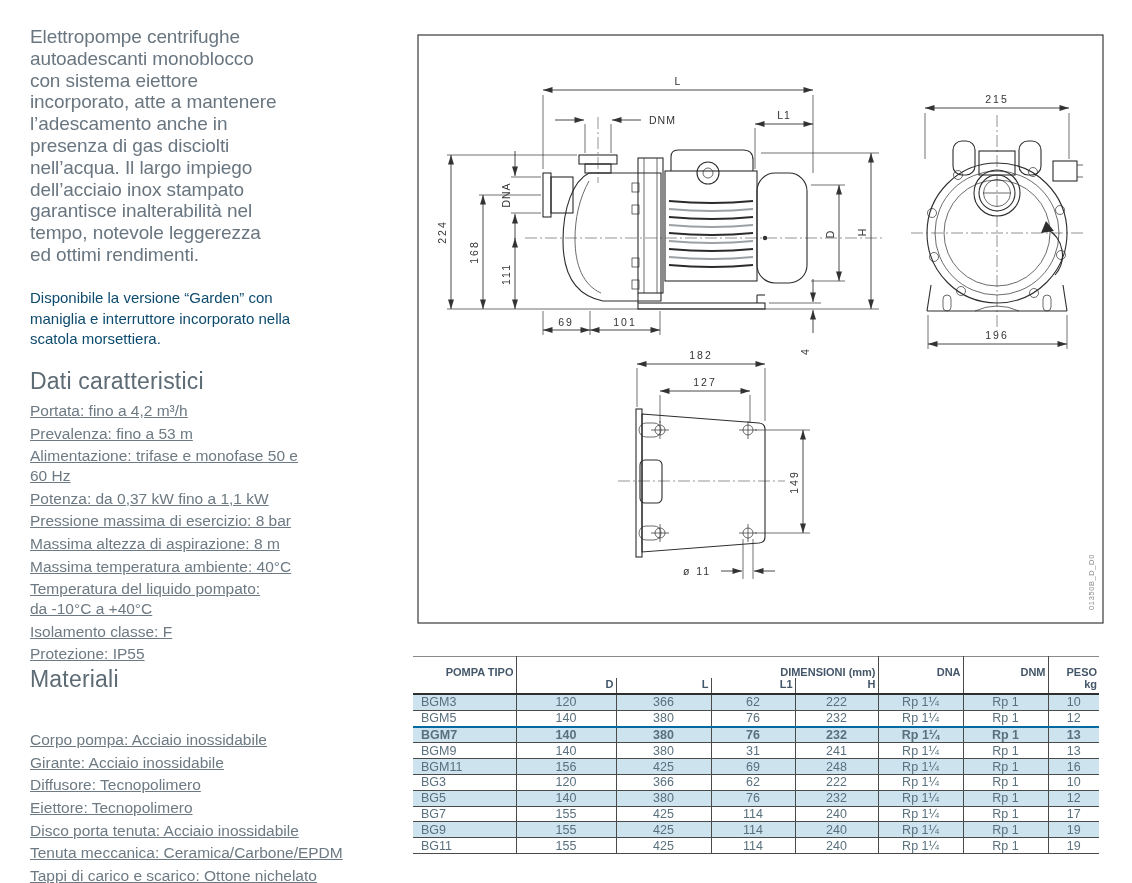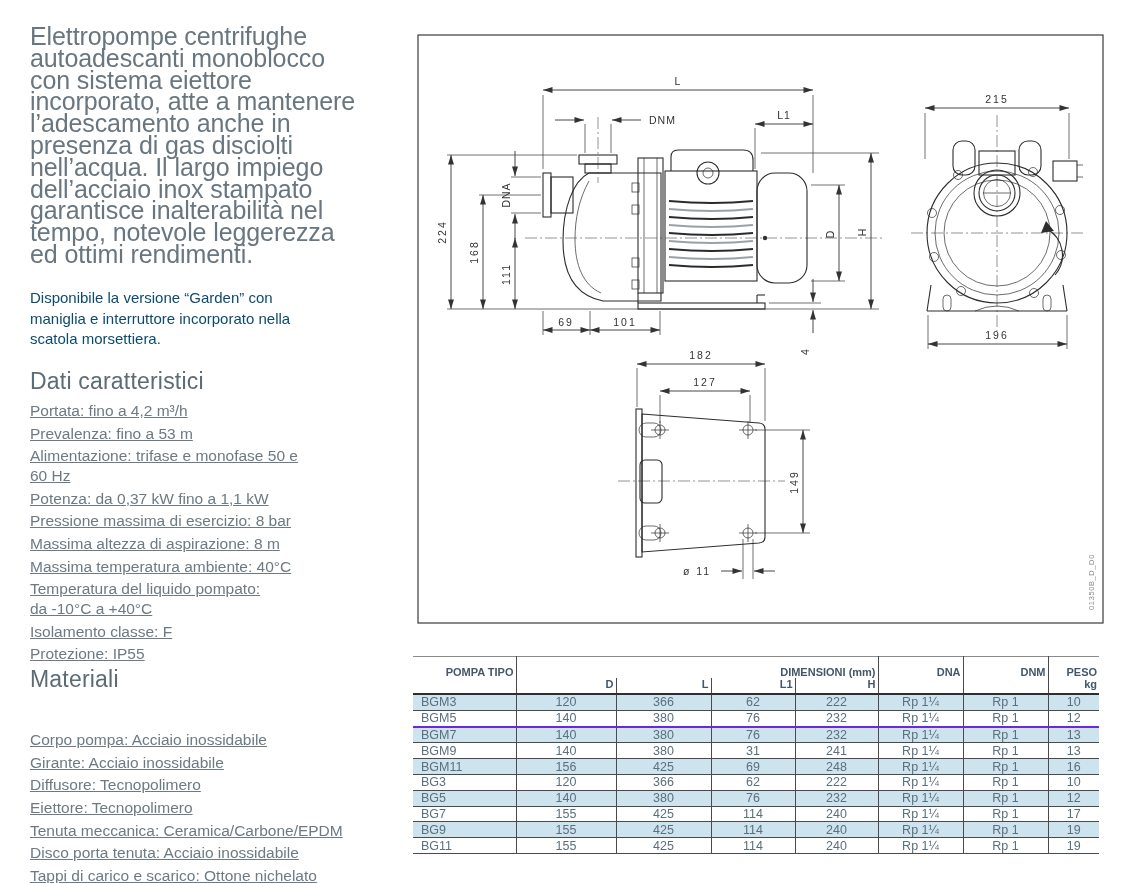--- a/index.html
+++ b/index.html
@@ -5,21 +5,21 @@
   html,body{margin:0;padding:0;}
   body{
     width:1132px;height:883px;position:relative;overflow:hidden;
     background:#ffffff;font-family:"Liberation Sans",sans-serif;
     -webkit-font-smoothing:antialiased;
   }
   .abs{position:absolute;}
   
   .intro{
     left:30px;top:26px;width:330px;
-    font-size:25px;line-height:21.8px;color:#697680;
+    font-size:19px;line-height:21.8px;color:#697680;
     white-space:pre-line;letter-spacing:-0.1px;
   }
   .note{
     left:30px;top:288px;width:330px;
     font-size:15px;line-height:20.5px;color:#0c4a6e;
     white-space:pre-line;
   }
   .sec-title{
     left:30px;font-size:23px;color:#5d6b75;letter-spacing:0.2px;
   }
@@ -42,21 +42,21 @@
   table.dim tr.sub th{vertical-align:bottom;padding:0 2px 3px 2px;}
   table.dim th,table.dim td{border-left:1px solid #4a4a4a;}
   table.dim th:first-child,table.dim td:first-child{border-left:none;}
   table.dim thead tr.sub th{border-bottom:2px solid #2e2e2e;}
   table.dim td{
     font-size:12.5px;color:#59707d;text-align:center;
     height:14.8px;padding:0 4px;border-bottom:1px solid #4a4a4a;line-height:14px;
   }
   table.dim td.tipo{text-align:left;padding-left:8px;}
   table.dim tbody tr:nth-child(odd){background:#cde3ed;}
-  table.dim tbody tr:nth-child(3) td{border-top:2px solid #6d28d9;}
+  table.dim tbody tr:nth-child(3) td{border-top:2px solid #0369a1;font-weight:bold;}
 </style>
 </head>
 <body>
 
 <div class="abs intro">Elettropompe centrifughe
 autoadescanti monoblocco
 con sistema eiettore
 incorporato, atte a mantenere
 l’adescamento anche in
 presenza di gas disciolti
@@ -84,22 +84,22 @@
   <div class="item">Isolamento classe: F</div>
   <div class="item">Protezione: IP55</div>
 </div>
 
 <div class="abs sec-title" style="top:666px;">Materiali</div>
 <div class="abs spec-list" style="top:730px;">
   <div class="item">Corpo pompa: Acciaio inossidabile</div>
   <div class="item">Girante: Acciaio inossidabile</div>
   <div class="item">Diffusore: Tecnopolimero</div>
   <div class="item">Eiettore: Tecnopolimero</div>
+  <div class="item">Disco porta tenuta: Acciaio inossidabile</div>
   <div class="item">Tenuta meccanica: Ceramica/Carbone/EPDM</div>
-  <div class="item">Disco porta tenuta: Acciaio inossidabile</div>
   <div class="item">Tappi di carico e scarico: Ottone nichelato</div>
 </div>
 
 <div class="abs draw-wrap">
 <svg width="694" height="592" viewBox="0 0 694 592">
   <defs>
     <marker id="ar" markerWidth="11" markerHeight="8" refX="10" refY="4" orient="auto-start-reverse" markerUnits="userSpaceOnUse">
       <path d="M0.5,1 L10,4 L0.5,7 Z" fill="#333"></path>
     </marker>
   </defs>

